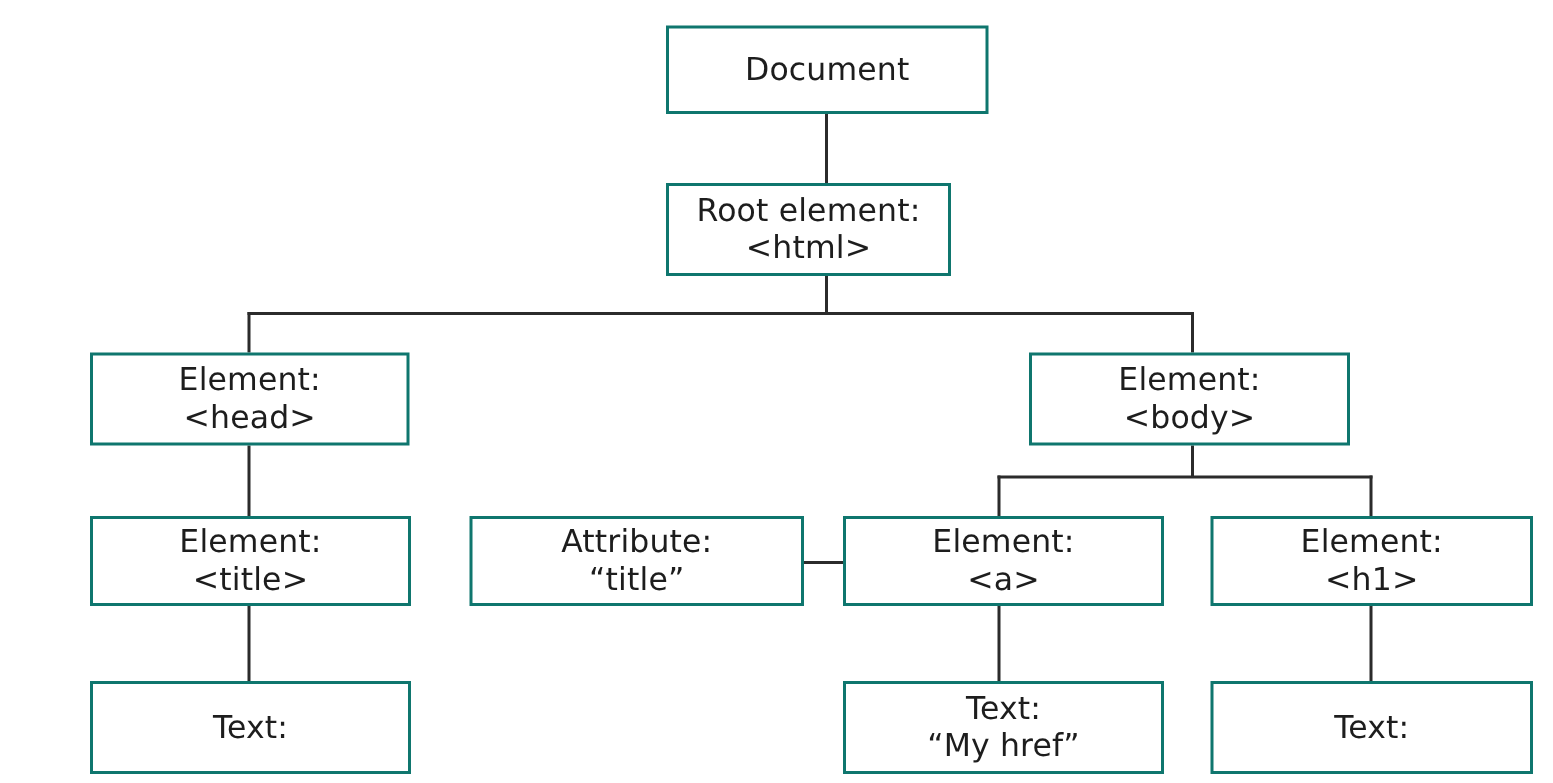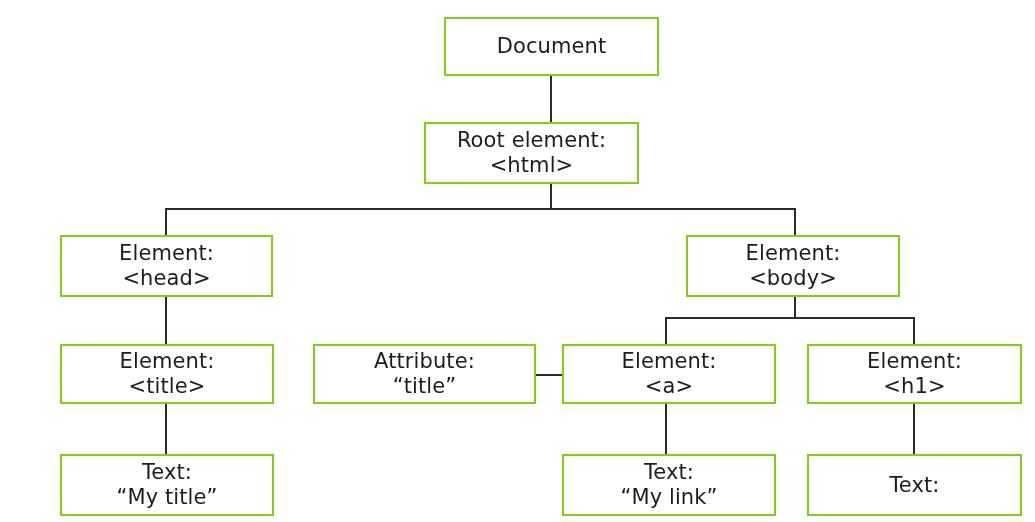--- a/index.html
+++ b/index.html
@@ -14,21 +14,21 @@
     position: relative;
     width: 1035px;
     height: 522px;
     background: #ffffff;
     overflow: hidden;
   }
   .node {
     position: absolute;
     box-sizing: border-box;
     background: #ffffff;
-    border: 2px solid #84cc16;
+    border: 2px solid #0f766e;
     display: flex;
     flex-direction: column;
     align-items: center;
     justify-content: center;
     color: #1d1d1d;
     font-size: 21px;
     line-height: 1.08;
     letter-spacing: 0.1px;
     z-index: 2;
     white-space: nowrap;
@@ -72,21 +72,21 @@
   <div class="edge h" style="left:529px; top:374px; width:34px;"></div>
 
   <div class="edge v" style="left:665px; top:403px; height:52px;"></div>
 
   <div class="edge v" style="left:913px; top:403px; height:52px;"></div>
 
   <div class="node single" style="left:444px; top:17px; width:215px; height:59px;">
     <span class="l1">Document</span>
   </div>
 
-  <div class="node" style="left:424px; top:122px; width:215px; height:62px;">
+  <div class="node" style="left:444px; top:122px; width:190px; height:62px;">
     <span class="l1">Root element:</span>
     <span class="l2">&lt;html&gt;</span>
   </div>
 
   <div class="node" style="left:60px; top:235px; width:213px; height:62px;">
     <span class="l1">Element:</span>
     <span class="l2">&lt;head&gt;</span>
   </div>
 
   <div class="node" style="left:686px; top:235px; width:214px; height:62px;">
@@ -109,25 +109,24 @@
     <span class="l2">&lt;a&gt;</span>
   </div>
 
   <div class="node" style="left:807px; top:344px; width:215px; height:60px;">
     <span class="l1">Element:</span>
     <span class="l2">&lt;h1&gt;</span>
   </div>
 
   <div class="node" style="left:60px; top:454px; width:214px; height:62px;">
     <span class="l1">Text:</span>
-    <span class="l2">“My title”</span>
   </div>
 
   <div class="node" style="left:562px; top:454px; width:214px; height:62px;">
     <span class="l1">Text:</span>
-    <span class="l2">“My link”</span>
+    <span class="l2">“My href”</span>
   </div>
 
   <div class="node" style="left:807px; top:454px; width:215px; height:62px;">
     <span class="l1">Text:</span>
   </div>
 
 </div>
 
 </body></html>

